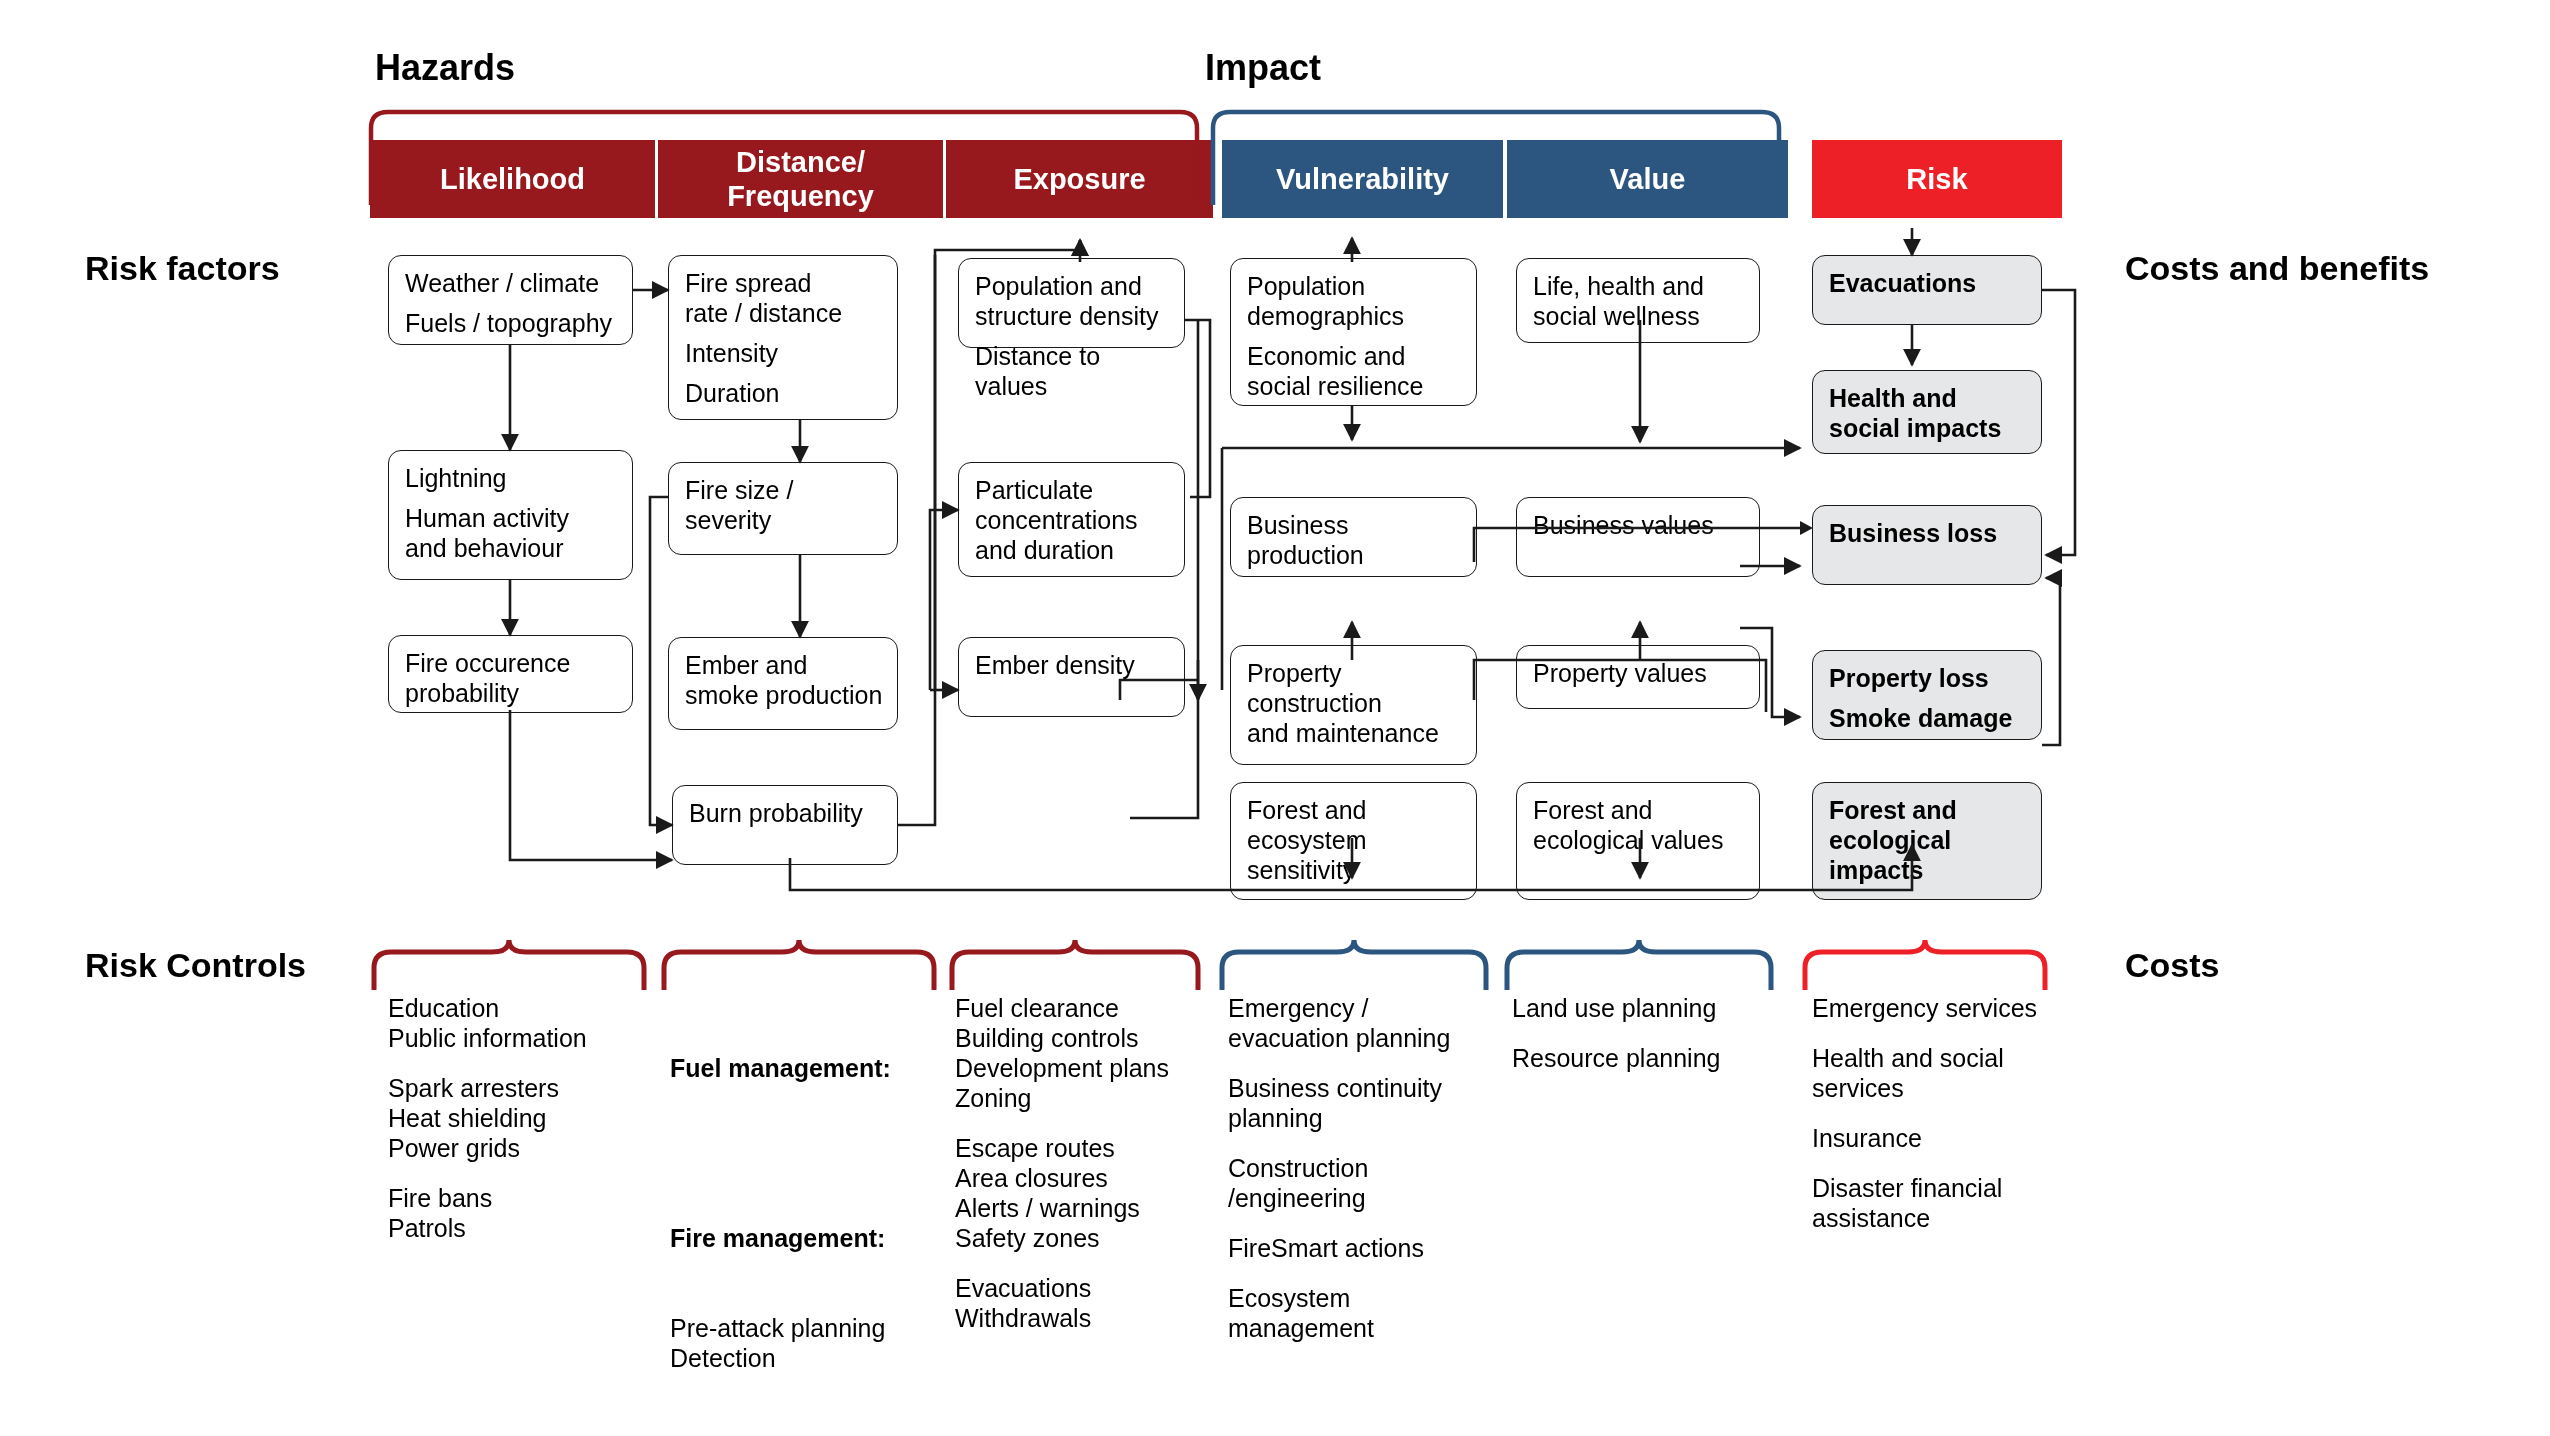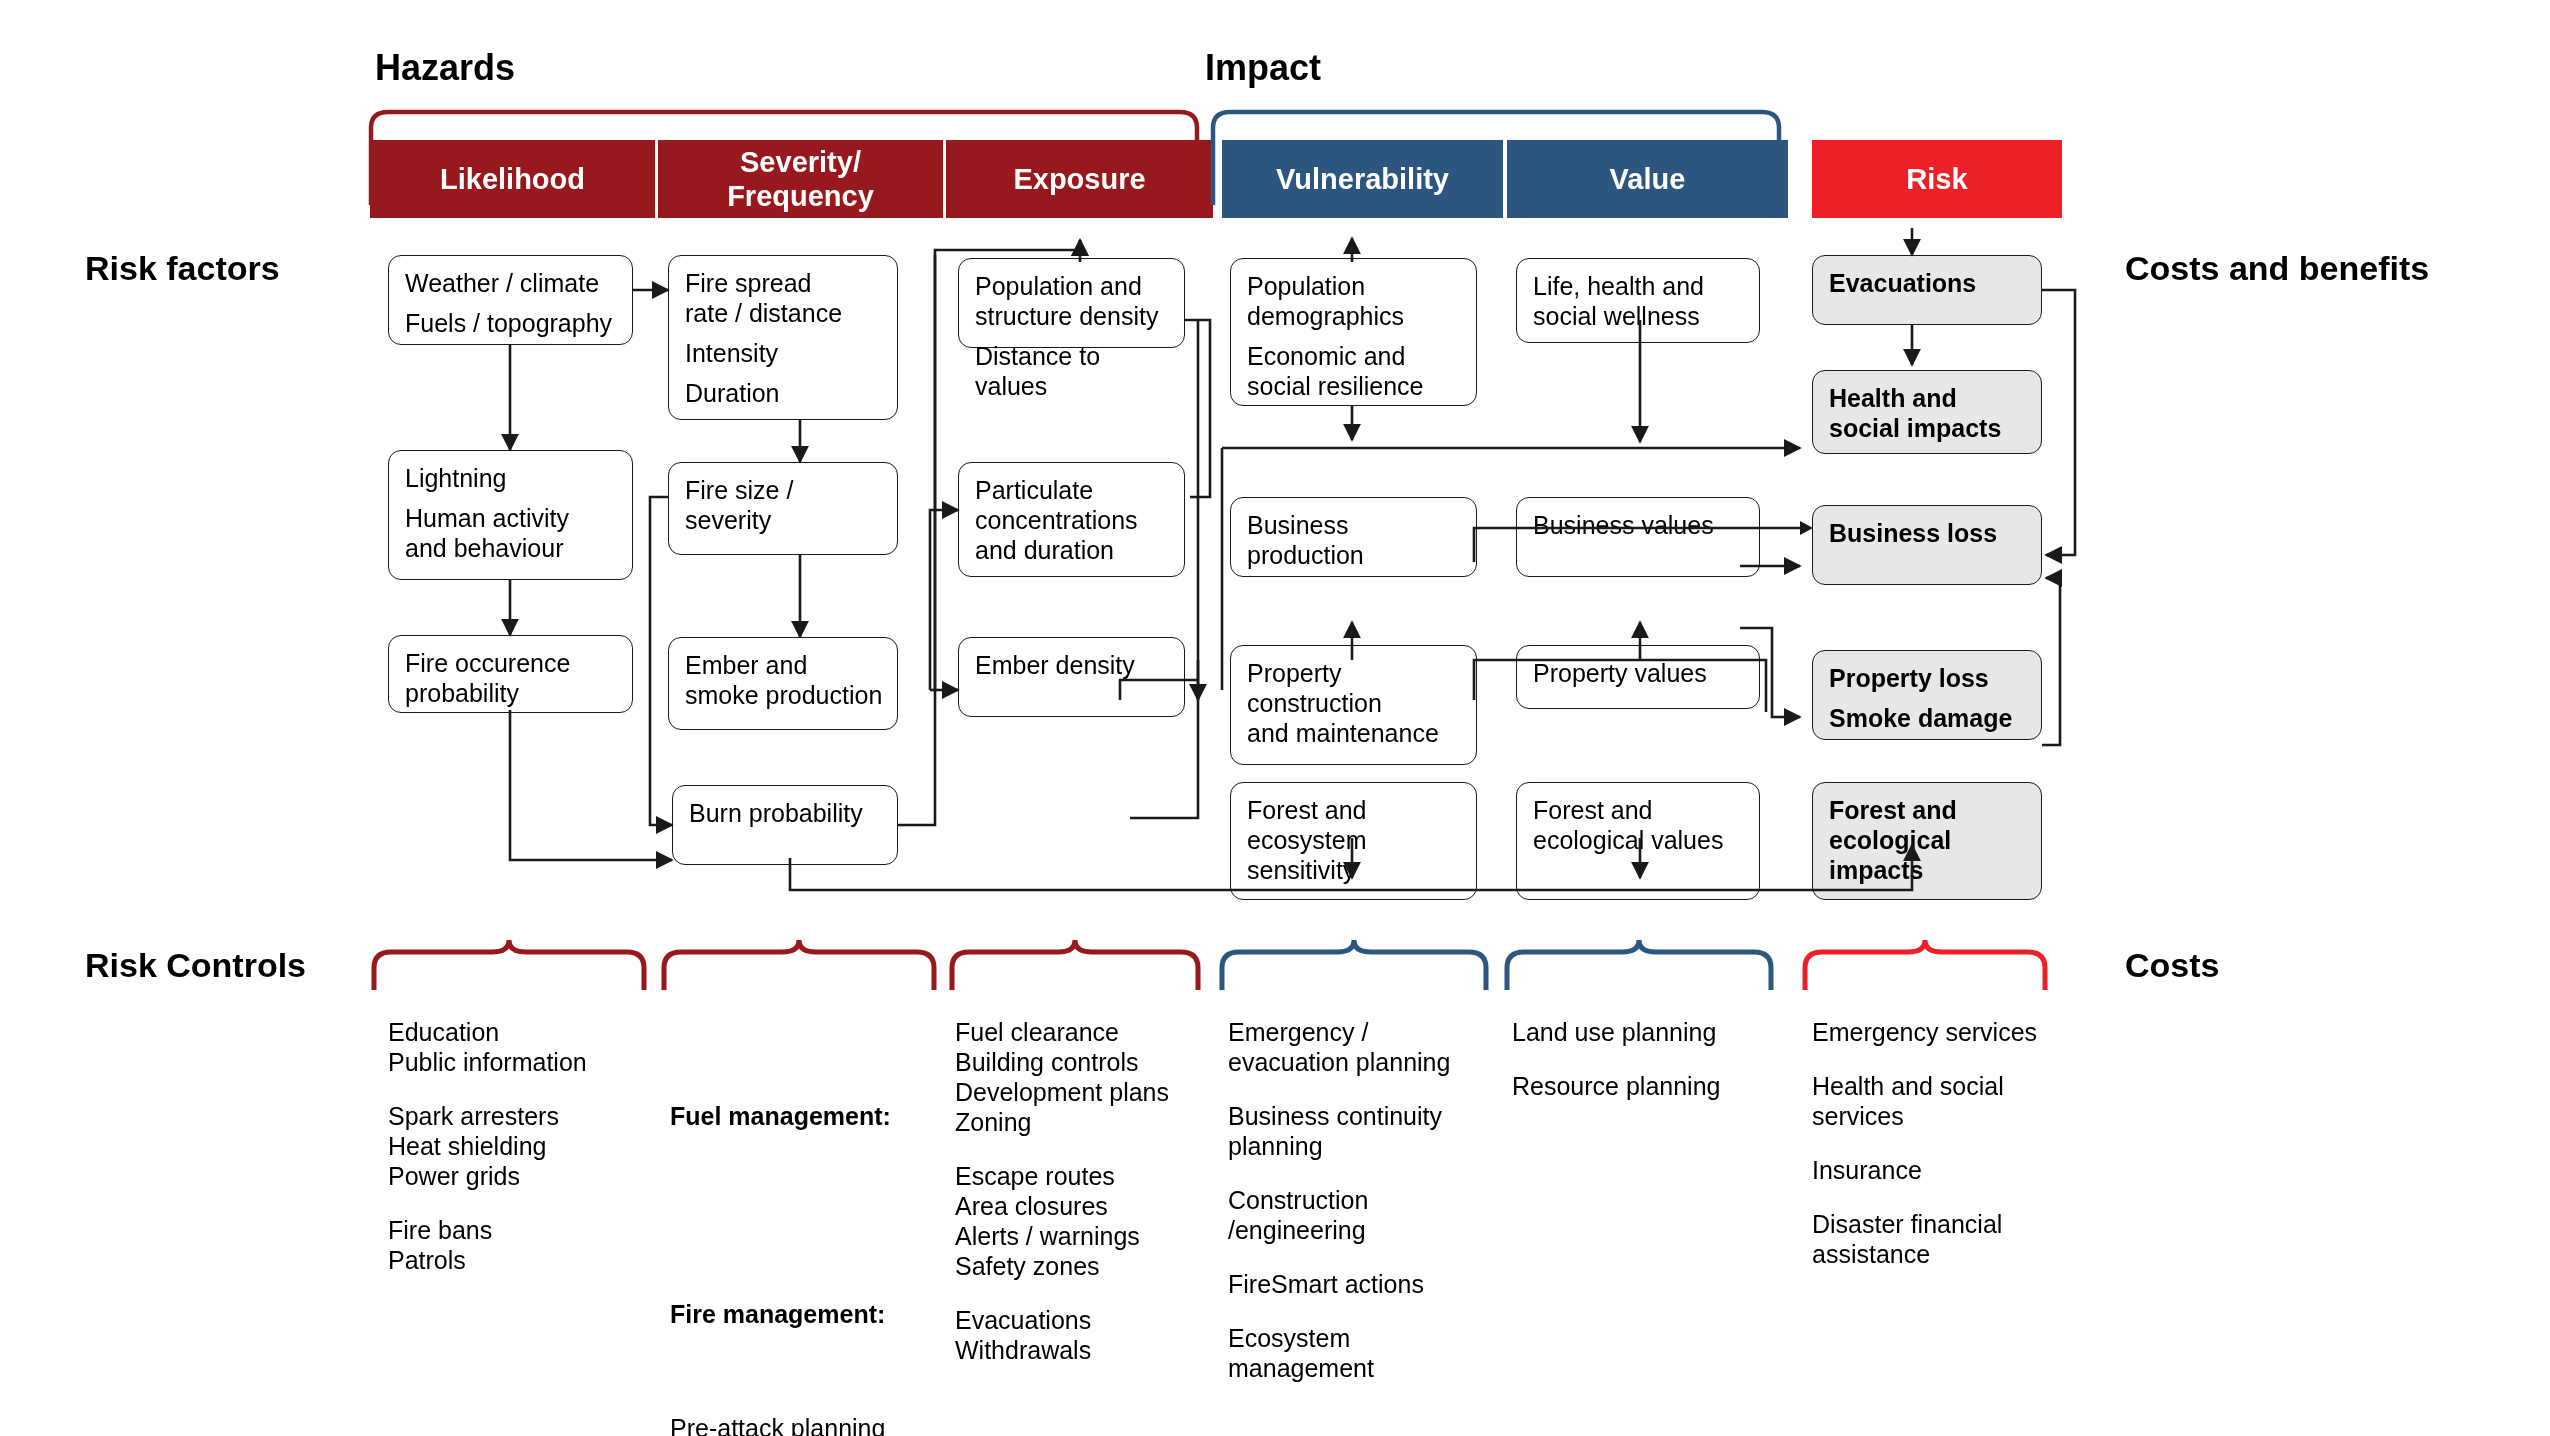--- a/index.html
+++ b/index.html
@@ -24,21 +24,21 @@
         padding:12px 14px 10px 16px;font-size:25px;line-height:30px;}
   .node.risk{background:#E6E7E8;font-weight:bold;}
   .node p{margin:0 0 10px 0;}
   .node p:last-child{margin-bottom:0;}
 
   
   .ctl{font-size:25px;line-height:30px;}
   .ctl .blk{margin-bottom:20px;}
   .ctl .blk:last-child{margin-bottom:0;}
   .ctl .hd{font-weight:bold;}
-  .ctl div{white-space:pre-wrap;margin-top:24px;}
+  .ctl div{white-space:pre-wrap;}
 
   
   svg.layer{position:absolute;left:0;top:0;width:2550px;height:1436px;overflow:visible;}
   #wires{z-index:1;}
   #braces{z-index:3;}
   .boxlayer{z-index:2;}
   .textlayer{z-index:4;}
   line,path,polygon{shape-rendering:geometricPrecision;}
   .w{stroke:#1a1a1a;stroke-width:2.6;fill:none;}
   .ah{fill:#1a1a1a;}
@@ -53,21 +53,21 @@
 
   <div class="abs side-label" style="left:85px;top:248px;">Risk factors</div>
   <div class="abs side-label" style="left:2125px;top:248px;">Costs and benefits</div>
   <div class="abs side-label" style="left:85px;top:945px;">Risk Controls</div>
   <div class="abs side-label" style="left:2125px;top:945px;">Costs</div>
 
   <div class="abs hdr hdr-hazard" style="left:370px;top:140px;width:285px;height:78px;">
     <span>Likelihood</span>
     </div>
   <div class="abs hdr hdr-hazard" style="left:658px;top:140px;width:285px;height:78px;">
-    <span style="white-space:pre-line">Severity/
+    <span style="white-space:pre-line">Distance/
 Frequency</span>
     </div>
   <div class="abs hdr hdr-hazard" style="left:946px;top:140px;width:267px;height:78px;">
     <span>Exposure</span>
     </div>
   <div class="abs hdr hdr-impact" style="left:1222px;top:140px;width:281px;height:78px;">
     <span>Vulnerability</span>
     </div>
   <div class="abs hdr hdr-impact" style="left:1507px;top:140px;width:281px;height:78px;">
     <span>Value</span>

